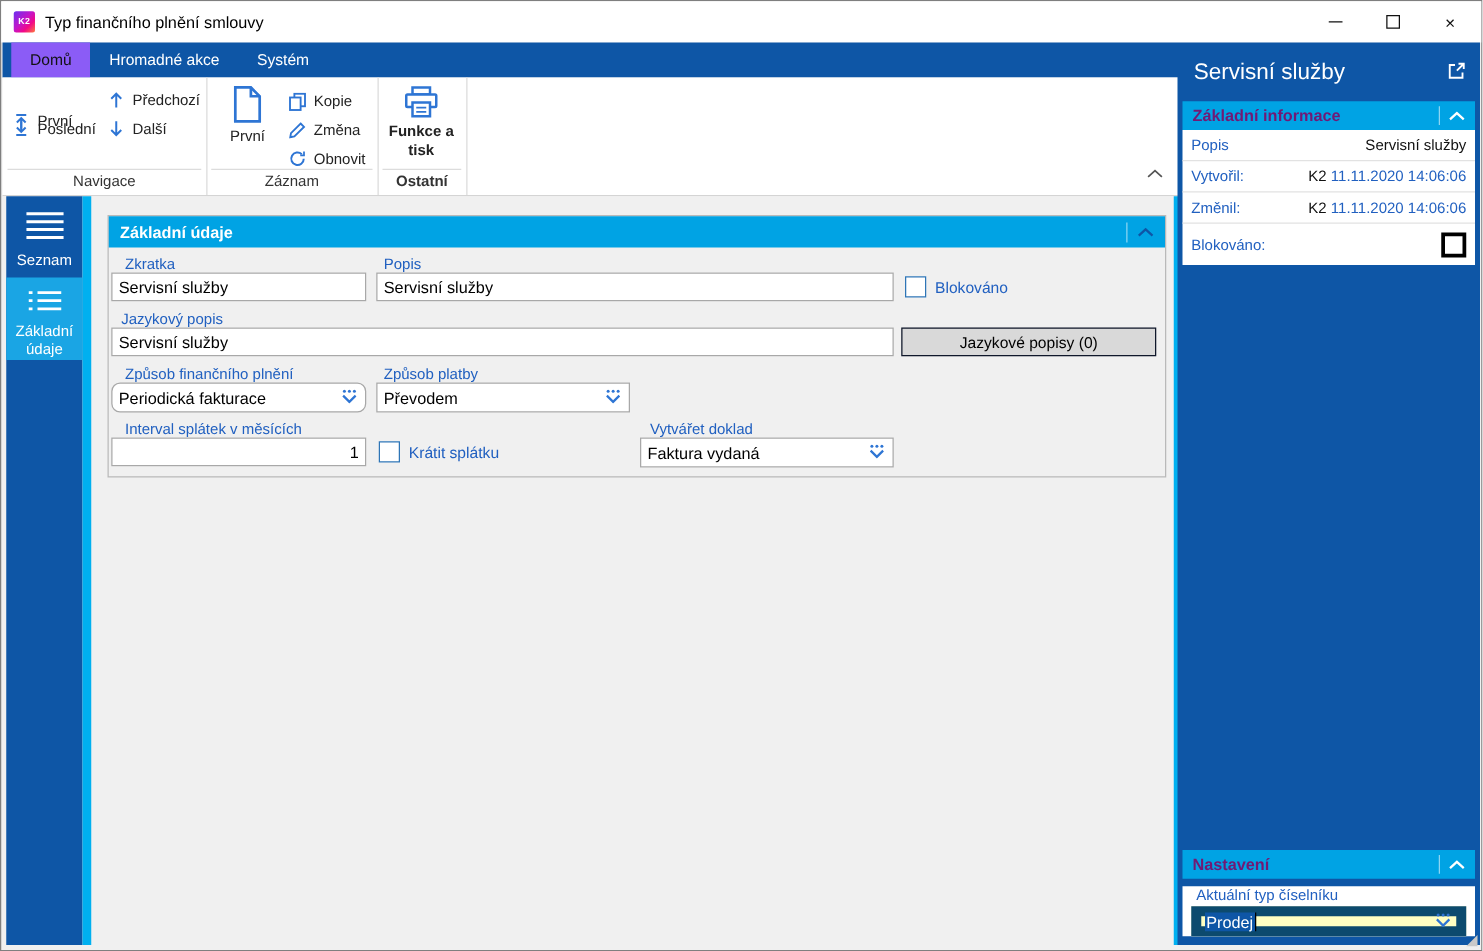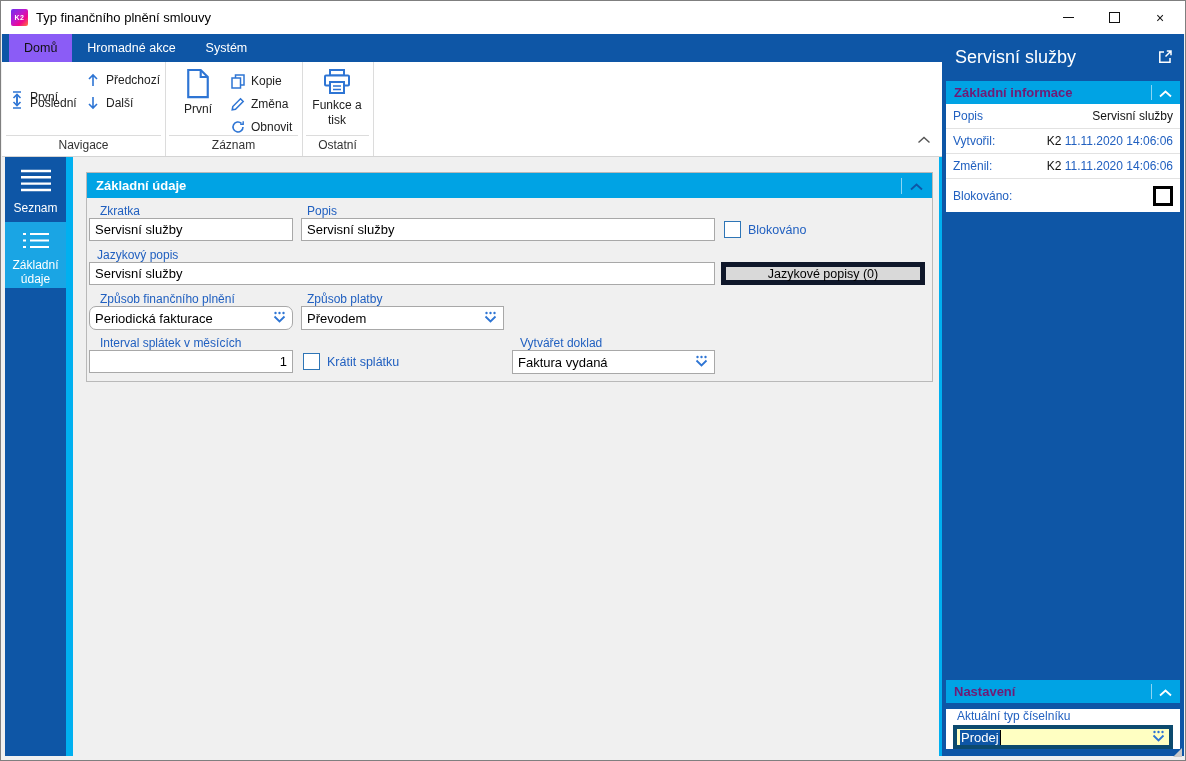--- a/index.html
+++ b/index.html
@@ -51,21 +51,21 @@
   .flabel{position:absolute;font-size:12px;color:#2160c0;white-space:nowrap;}
   .field{position:absolute;height:23px;box-sizing:border-box;background:#fff;border:1px solid #a8a8a8;font-size:13px;
     font-family:"Liberation Sans",sans-serif;color:#000;padding:2px 5px;}
   input.field{outline:none;}
   .ta-r{text-align:right;}
   .dropdown{position:absolute;height:24px;box-sizing:border-box;background:#fff;border:1px solid #a8a8a8;font-size:13px;color:#000;
     display:flex;align-items:center;padding:0 5px;cursor:default;}
   .dropdown .dv{flex:1;white-space:nowrap;overflow:hidden;}
   .checkbox{position:absolute;width:17px;height:17px;box-sizing:border-box;background:#fff;border:1px solid #2e75b6;cursor:default;}
   .chk-label{position:absolute;font-size:12.5px;color:#2160c0;white-space:nowrap;}
-  .gray-btn{position:absolute;height:23px;box-sizing:border-box;background:#d9d9d9;border:5px solid #0f172a;font-size:12.5px;color:#000;
+  .gray-btn{position:absolute;height:23px;box-sizing:border-box;background:#d9d9d9;border:1px solid #0f172a;font-size:12.5px;color:#000;
     display:flex;align-items:center;justify-content:center;cursor:default;}
 
   
   .splitter{position:absolute;left:937px;top:0;bottom:0;width:13px;background:#00b0f0;cursor:col-resize;}
   .splitter .dot{position:absolute;left:4px;width:5px;height:5px;background:#66ccf5;}
 
   
   .rpanel{position:absolute;right:1px;top:35px;width:242px;height:722px;background:#0e56a6;}
   .rp-title{position:absolute;left:13px;top:11px;font-size:18px;color:#fff;}
   .rp-ext{position:absolute;right:11px;top:13px;color:#fff;cursor:default;}
@@ -75,21 +75,21 @@
   .rp-header .div{width:1px;height:15px;background:rgba(255,255,255,.55);margin-right:7px;}
   .rp-body{background:#fff;}
   .rp-row{display:flex;align-items:center;justify-content:space-between;height:24px;padding:0 7px;border-bottom:1px solid #e2e2e2;font-size:12px;}
   .rp-row .lbl{color:#2160c0;}
   .rp-row .val{color:#111;}
   .val-blue{color:#2160c0;}
   .rp-row.tall{height:33px;border-bottom:none;}
   .big-check{width:20px;height:20px;box-sizing:border-box;border:3px solid #000;background:#fff;cursor:default;}
 
   .set-label{font-size:12px;color:#2160c0;margin:6px 0 2px 11px;}
-  .prodej-field{margin:0 7px 8px 7px;height:24px;box-sizing:border-box;border:4px solid #0c4a6e;background:#ffffc2;
+  .prodej-field{margin:0 7px 8px 7px;height:24px;box-sizing:border-box;border:8px solid #0c4a6e;background:#ffffc2;
     display:flex;align-items:center;padding:0 3px;font-size:13px;cursor:text;}
   .prodej-field .sel{background:#0e56a6;color:#fff;padding:0 1px;}
   .prodej-field .caret{width:1px;height:15px;background:#000;}
   .prodej-field .glyph{margin-left:auto;}
 
   .bottom-strip{position:absolute;left:1px;right:1px;bottom:1px;height:3px;background:#f0f0f0;}
   .resize-grip{position:absolute;right:3px;bottom:3px;width:0;height:0;border-left:9px solid transparent;border-bottom:9px solid #c9c9c9;}
 </style>
 </head>
 <body>
@@ -186,21 +186,21 @@
           <svg width="14" height="14" viewBox="0 0 14 14" fill="none" stroke="currentColor" stroke-width="1.6">
               <path d="M12 7a5 5 0 1 1-1.6-3.67"></path>
               <path d="M12.2 1.2v3h-3" stroke-width="1.4"></path>
             </svg>
         </span>
         <span>Obnovit</span>
       </div>
       <div class="grp-label">Záznam</div>
     </div>
 
-    <div class="rgroup" style="left:300px;width:71px;">
+    <div class="rgroup" style="left:300px;width:71px;font-weight:bold;">
       <div class="big-btn" style="left:3px;top:6px;width:64px;">
         <span class="icon-b">
           <svg width="30" height="28" viewBox="0 0 30 27" fill="#fff" stroke="#2e75d4" stroke-width="2">
               <rect x="8" y="1.5" width="14" height="5.5"></rect>
               <rect x="3" y="7" width="24" height="10" rx="1"></rect>
               <rect x="8" y="13.5" width="14" height="11"></rect>
               <path d="M11 17.5h8M11 21h8" stroke-width="1.4"></path>
             </svg>
         </span>
         <span style="margin-top:2px;line-height:15px;width:60px;">Funkce a tisk</span>

